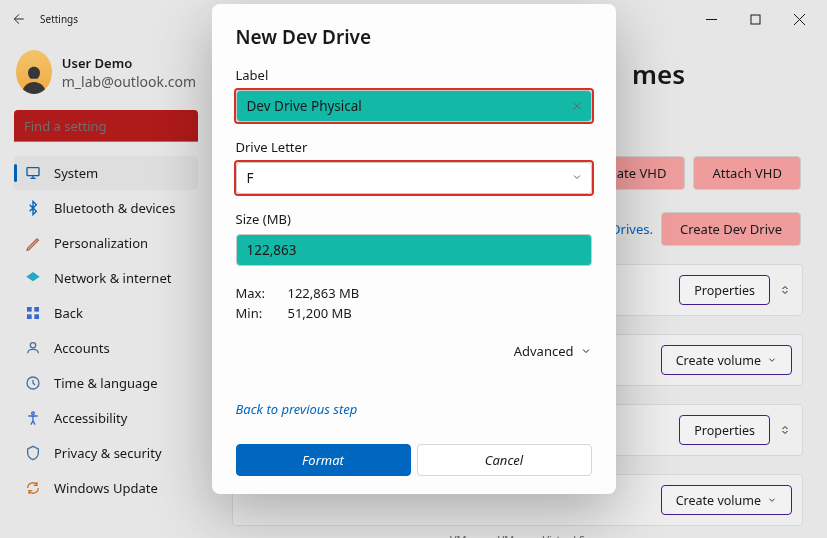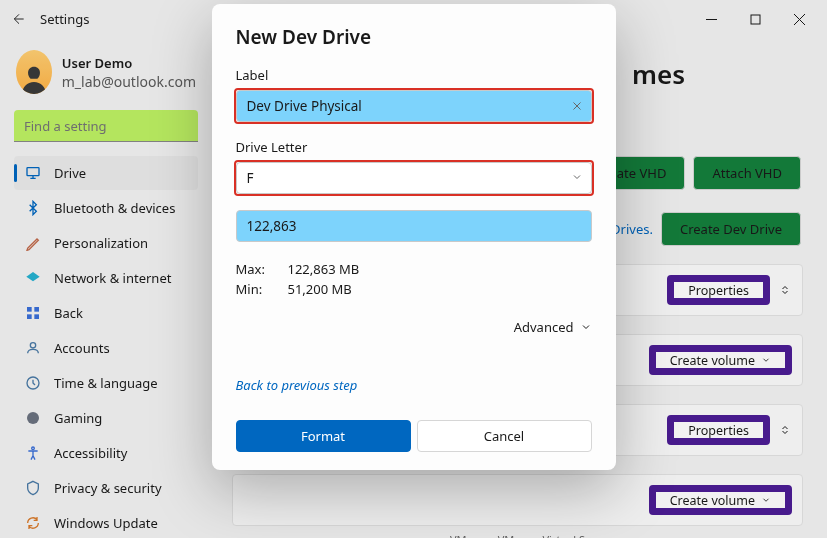--- a/index.html
+++ b/index.html
@@ -1,71 +1,71 @@
 <!DOCTYPE html>
 <html><head>
 <meta charset="utf-8">
 <style>
   * { box-sizing: border-box; margin: 0; padding: 0; font-family: "Segoe UI", system-ui, sans-serif; }
   body { width: 827px; height: 538px; overflow: hidden; background: #f3f3f3; position: relative; }
 
   
   .titlebar { height: 38px; display: flex; align-items: center; justify-content: space-between; padding: 0 6px 0 12px; }
   .titlebar-left { display: flex; align-items: center; gap: 14px; }
-  .titlebar-title { font-size: 13px; color: #202020; }
+  .titlebar-title { font-size: 10px; color: #202020; }
   .titlebar-right { display: flex; }
   .tb-btn { width: 44px; height: 30px; display: flex; align-items: center; justify-content: center; color: #202020; cursor: pointer; }
   .tb-btn svg { stroke: #1a1a1a; }
 
   
   .content { display: flex; height: calc(100% - 38px); }
   .sidebar { width: 208px; padding: 8px 10px 10px 14px; display: flex; flex-direction: column; gap: 4px; }
   .profile { display: flex; align-items: center; gap: 10px; padding: 4px 2px 10px; }
   .avatar { width: 44px; height: 44px; border-radius: 50%; background: linear-gradient(#ffcf73,#ffb347); display:flex; align-items:flex-end; justify-content:center; overflow:hidden; }
   .avatar svg { width: 34px; height: 34px; }
   .profile-name { font-size: 13px; font-weight: 600; color: #1a1a1a; }
   .profile-email { font-size: 14px; color: #5a5a5a; }
   .search { margin: 2px 0 10px; }
-  .search input { width: 100%; height: 32px; padding: 0 10px; font-size: 13px; border: none; border-bottom: 1px solid #888; background: #bef264; border-radius: 4px 4px 0 0; outline: none; }
+  .search input { width: 100%; height: 32px; padding: 0 10px; font-size: 13px; border: none; border-bottom: 1px solid #888; background: #b91c1c; border-radius: 4px 4px 0 0; outline: none; }
   .nav { display: flex; flex-direction: column; gap: 1px; }
   .nav-item { display: flex; align-items: center; gap: 12px; height: 34px; padding: 0 8px 0 10px; border-radius: 4px; font-size: 13px; color: #1a1a1a; cursor: pointer; position: relative; }
   .nav-item.active { background: #eaeaea; }
   .nav-item.active::before { content:""; position:absolute; left:0; top:8px; bottom:8px; width:3px; background:#0067c0; border-radius:2px; }
   .nav-ico { width: 18px; height: 18px; display:flex; align-items:center; justify-content:center; }
 
   
   .main { flex: 1; padding: 18px 24px; position: relative; }
   .page-header { font-size: 26px; font-weight: 600; color: #1a1a1a; margin-left: 400px; }
   .btn-row { display: flex; gap: 8px; justify-content: flex-end; margin-top: 64px; padding-right: 2px; }
   .btn-row2 { display: flex; gap: 8px; justify-content: flex-end; margin-top: 22px; padding-right: 2px; align-items: center; }
-  .wbtn { height: 34px; padding: 0 18px; border: 1px solid #d6d6d6; background: #15803d; border-radius: 4px; font-size: 13px; color: #1a1a1a; cursor: pointer; white-space: nowrap; }
+  .wbtn { height: 34px; padding: 0 18px; border: 1px solid #d6d6d6; background: #fca5a5; border-radius: 4px; font-size: 13px; color: #1a1a1a; cursor: pointer; white-space: nowrap; }
   .link-partial { font-size: 13px; color: #0067c0; cursor: pointer; }
 
   .card-row { border:1px solid #e3e3e3; border-radius:4px; height:52px; margin-top:18px; display:flex; align-items:center; justify-content:flex-end; padding:0 10px; gap:8px; background:#fbfbfb; }
-  .card-btn { height:30px; padding:0 14px; border:7px solid #4c1d95; background:#fff; border-radius:4px; font-size:12.5px; color:#1a1a1a; display:flex; align-items:center; gap:6px; cursor:pointer; }
+  .card-btn { height:30px; padding:0 14px; border:1px solid #4c1d95; background:#fff; border-radius:4px; font-size:12.5px; color:#1a1a1a; display:flex; align-items:center; gap:6px; cursor:pointer; }
   .chev { width:14px; height:14px; display:inline-flex; align-items:center; justify-content:center; }
 
   
   .overlay { position: absolute; inset: 0; background: rgba(0,0,0,0.05); display:flex; justify-content:center; align-items:flex-start; }
   .modal { margin-top: 4px; width: 404px; background: #fdfdfd; border-radius: 8px; box-shadow: 0 20px 60px rgba(0,0,0,0.28); padding: 20px 24px 18px; display:flex; flex-direction:column; }
   .modal-title { font-size: 19px; font-weight: 600; color: #1a1a1a; margin-bottom: 16px; }
   .fld-label { font-size: 13px; color: #1a1a1a; margin-bottom: 6px; }
   .fld-wrap { position: relative; margin-bottom: 16px; }
   .fld-wrap.hl { outline: 2px solid #d93025; outline-offset: 0; border-radius: 2px; }
-  .tinput { width: 100%; height: 32px; padding: 0 28px 0 10px; border: 1px solid #c9c9c9; border-radius: 4px; font-size: 13.5px; color: #1a1a1a; background: #7dd3fc; }
+  .tinput { width: 100%; height: 32px; padding: 0 28px 0 10px; border: 1px solid #c9c9c9; border-radius: 4px; font-size: 13.5px; color: #1a1a1a; background: #14b8a6; }
   .clr { position:absolute; right:6px; top:50%; transform:translateY(-50%); width:18px; height:18px; display:flex; align-items:center; justify-content:center; cursor:pointer; color:#666; }
   .sel { width: 100%; height: 32px; padding: 0 28px 0 10px; border: 1px solid #c9c9c9; border-radius: 4px; font-size: 13.5px; color:#1a1a1a; background:#fff; display:flex; align-items:center; position:relative; cursor:pointer; }
   .sel .dd { position:absolute; right:8px; top:50%; transform:translateY(-50%); }
   .kv { display:flex; gap:18px; font-size:13px; color:#1a1a1a; margin-top:2px; }
   .kv .k { width:34px; }
   .adv-row { display:flex; justify-content:flex-end; margin:20px 0 40px; }
   .adv { font-size:13px; color:#1a1a1a; display:flex; align-items:center; gap:6px; cursor:pointer; }
   .back-link { font-size:13px; color:#0067c0; cursor:pointer; margin-bottom:26px;font-style:italic; }
   .modal-actions { display:flex; gap:6px; }
-  .pbtn { flex:1; height:32px; border-radius:4px; font-size:13px; cursor:pointer; }
+  .pbtn { flex:1; height:32px; border-radius:4px; font-size:13px; cursor:pointer;font-style:italic; }
   .pbtn.primary { background:#0067c0; color:#fff; border:1px solid #0067c0; }
   .pbtn.secondary { background:#fff; color:#1a1a1a; border:1px solid #d6d6d6; }
   .footer-hint { font-size:11px; color:#666; text-align:center; margin-top:6px; }
 </style>
 </head>
 <body>
 
 <div class="titlebar">
   <div class="titlebar-left">
     <span class="chev">
@@ -113,21 +113,21 @@
       <input type="text" placeholder="Find a setting" style="">
     </div>
     <div class="nav">
       <div class="nav-item active">
           <span class="nav-ico">
             <svg width="16" height="16" viewBox="0 0 24 24" fill="none" stroke="#0067c0" stroke-width="2">
               <rect x="3" y="4" width="18" height="12" rx="1"></rect>
               <path d="M8 20h8M12 16v4"></path>
             </svg>
           </span>
-          <span>Drive</span>
+          <span>System</span>
         </div>
       <div class="nav-item">
           <span class="nav-ico">
             <svg width="16" height="16" viewBox="0 0 24 24" fill="none" stroke="#0067c0" stroke-width="2">
               <path d="M7 7l10 10-5 5V2l5 5L7 17"></path>
             </svg>
           </span>
           <span>Bluetooth &amp; devices</span>
         </div>
       <div class="nav-item">
@@ -167,28 +167,20 @@
           <span>Accounts</span>
         </div>
       <div class="nav-item">
           <span class="nav-ico">
             <svg width="16" height="16" viewBox="0 0 24 24" fill="none" stroke="#4a7aa6" stroke-width="2">
               <circle cx="12" cy="12" r="9"></circle>
               <path d="M12 7v5l3 3"></path>
             </svg>
           </span>
           <span>Time &amp; language</span>
-        </div>
-      <div class="nav-item">
-          <span class="nav-ico">
-            <svg width="16" height="16" viewBox="0 0 24 24" fill="#6b7280">
-              <circle cx="12" cy="12" r="9"></circle>
-            </svg>
-          </span>
-          <span>Gaming</span>
         </div>
       <div class="nav-item">
           <span class="nav-ico">
             <svg width="16" height="16" viewBox="0 0 24 24" fill="none" stroke="#3a6fd8" stroke-width="2">
               <circle cx="12" cy="5" r="2"></circle>
               <path d="M5 9h14M12 9v7M9 22l3-6 3 6"></path>
             </svg>
           </span>
           <span>Accessibility</span>
         </div>
@@ -278,20 +270,21 @@
     <div class="fld-label">Drive Letter</div>
     <div class="fld-wrap hl">
       <div class="sel">
         <span>F</span>
         <span class="dd"><svg width="12" height="12" viewBox="0 0 24 24" fill="none" stroke="#666" stroke-width="2">
               <path d="M6 9l6 6 6-6"></path>
             </svg></span>
       </div>
     </div>
 
+    <div class="fld-label">Size (MB)</div>
     <div class="fld-wrap">
       <input class="tinput" type="text" value="122,863" style="">
     </div>
 
     <div class="kv">
         <span class="k">Max:</span>
         <span>122,863 MB</span>
       </div>
     <div class="kv">
         <span class="k">Min:</span>

